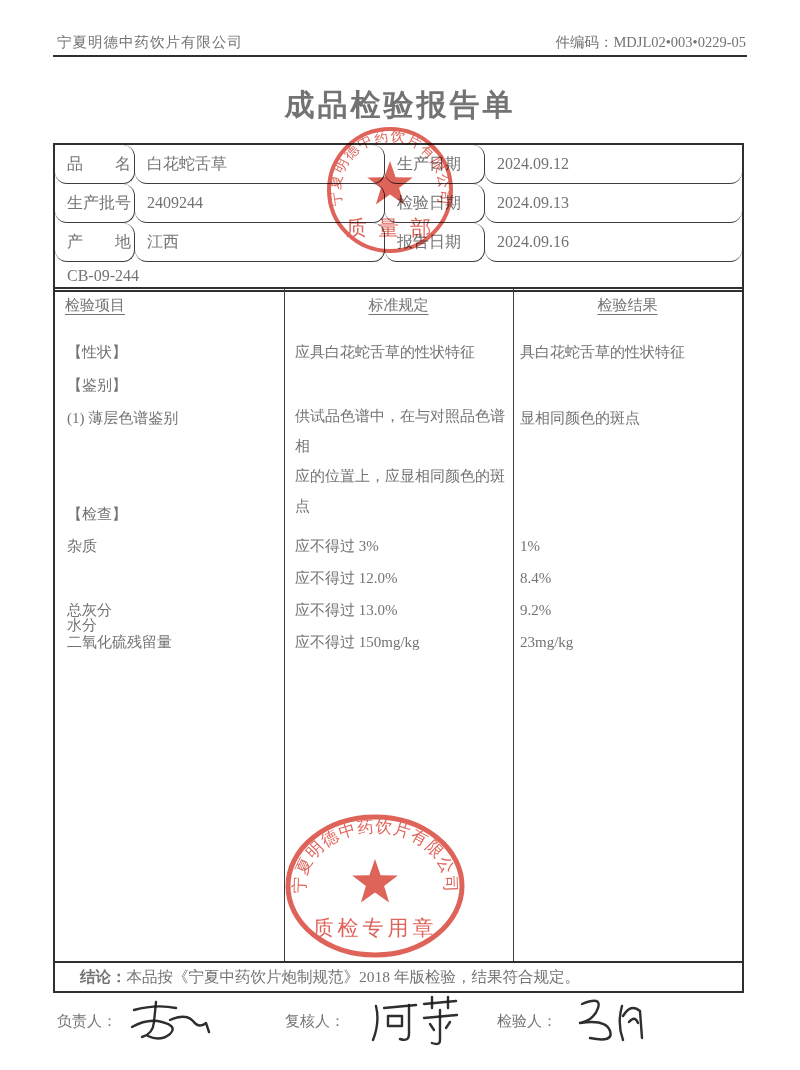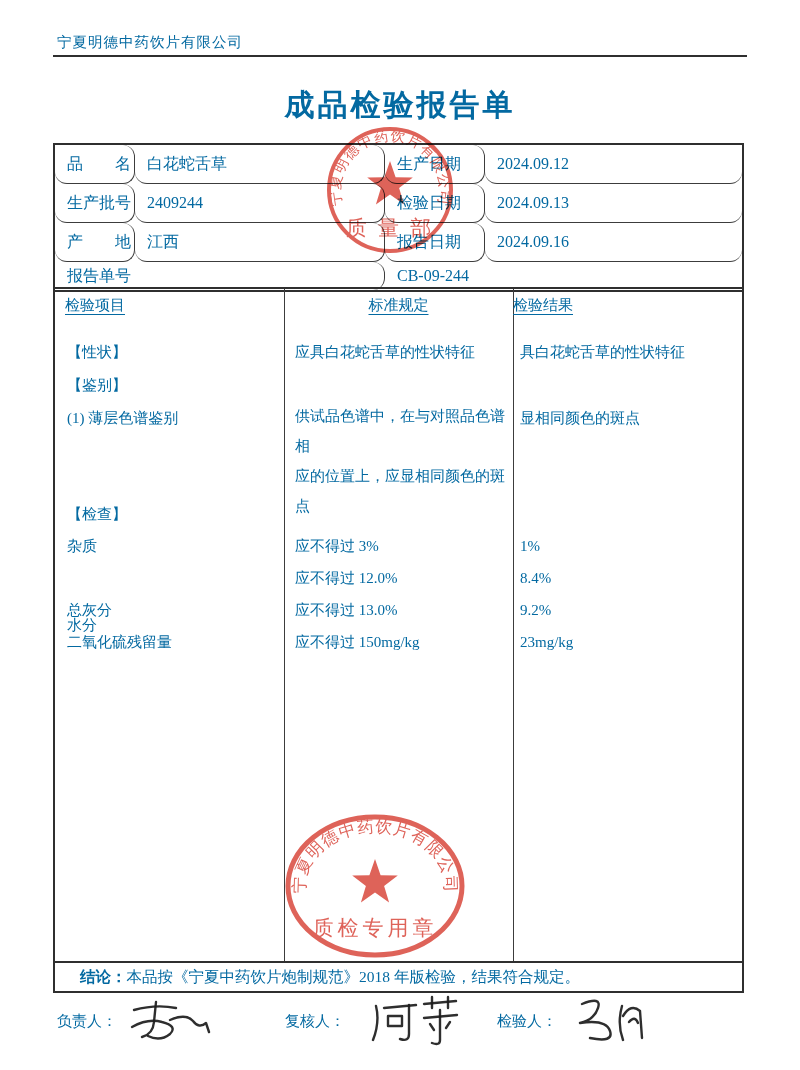--- a/index.html
+++ b/index.html
@@ -1,17 +1,17 @@
 <!DOCTYPE html>
 <html><head>
 <meta charset="utf-8">
 <style>
   html,body{margin:0;padding:0;background:#e9e9e9;}
   .sheet{position:relative;width:800px;height:1070px;background:#ffffff;margin:0 auto;
-         font-family:"Liberation Serif","DejaVu Serif",serif;color:#0369a1;overflow:hidden;}
+         font-family:"Liberation Serif","DejaVu Serif",serif;color:#737373;overflow:hidden;}
   
   .hdr-left{position:absolute;left:57px;top:33px;font-size:14.5px;letter-spacing:1px;}
   .hdr-right{position:absolute;right:54px;top:33px;font-size:14.5px;}
   .hdr-rule{position:absolute;left:53px;width:694px;top:55px;border-top:2px solid #2f2f2f;}
   .title{position:absolute;left:0;width:800px;top:85px;text-align:center;
          font-size:30px;font-weight:bold;letter-spacing:3px;}
   
   .info{position:absolute;left:53px;top:143px;width:691px;border:2px solid #2f2f2f;
         display:grid;grid-template-columns:80px 250px 100px 257px;
         grid-template-rows:39px 39px 39px 28px;box-sizing:border-box;font-size:16px;}
@@ -20,21 +20,21 @@
   .cell.noR{border-right:none;}
   .cell.noB{border-bottom:none;}
   .cell.span2{grid-column:span 2;}
   
   .insp{position:absolute;left:53px;top:287px;width:691px;height:676px;
         border:2px solid #2f2f2f;box-sizing:border-box;font-size:15px;}
   .vline{position:absolute;top:0;bottom:0;width:1px;background:#3c3c3c;}
   .insp .h{position:absolute;top:7px;text-decoration:underline;text-underline-offset:4px;}
   .h1{left:10px;}
   .h2{left:229px;width:229px;text-align:center;}
-  .h3{left:458px;width:229px;}
+  .h3{left:458px;width:229px;text-align:center;}
   .ln{position:absolute;line-height:1.2;white-space:pre;}
   .colA{left:12px;}
   .colB{left:240px;}
   .colC{left:465px;}
   .wrap{white-space:normal;width:216px;line-height:30px;}
   
   .concl{position:absolute;left:53px;top:961px;width:691px;height:32px;
          border:2px solid #2f2f2f;box-sizing:border-box;display:flex;align-items:center;
          font-size:15.5px;}
   .concl .lbl{font-weight:bold;padding-left:25px;}
@@ -44,41 +44,41 @@
   .sig path{fill:none;stroke:#1c1c1c;stroke-width:2.4;stroke-linecap:round;stroke-linejoin:round;opacity:.92;}
   
   .stamp{position:absolute;mix-blend-mode:multiply;opacity:.85;}
 </style>
 </head>
 <body>
 
 <div class="sheet">
 
   <div class="hdr-left">宁夏明德中药饮片有限公司</div>
+  <div class="hdr-right">件编码：MDJL02•003•0229-05</div>
   <div class="hdr-rule"></div>
 
   <div class="title">成品检验报告单</div>
 
   <div class="info">
     <div class="cell">品　　名</div>
     <div class="cell">白花蛇舌草</div>
     <div class="cell">生产日期</div>
     <div class="cell noR">2024.09.12</div>
 
     <div class="cell">生产批号</div>
     <div class="cell">2409244</div>
     <div class="cell">检验日期</div>
     <div class="cell noR">2024.09.13</div>
 
     <div class="cell">产　　地</div>
     <div class="cell">江西</div>
     <div class="cell">报告日期</div>
     <div class="cell noR">2024.09.16</div>
 
-    <div class="cell span2 noB">报告单号</div>
     <div class="cell span2 noB noR">CB-09-244</div>
   </div>
 
   <div class="insp">
     <div class="vline" style="left:229px;"></div>
     <div class="vline" style="left:458px;"></div>
 
     <div class="h h1">检验项目</div>
     <div class="h h2">标准规定</div>
     <div class="h h3">检验结果</div>

